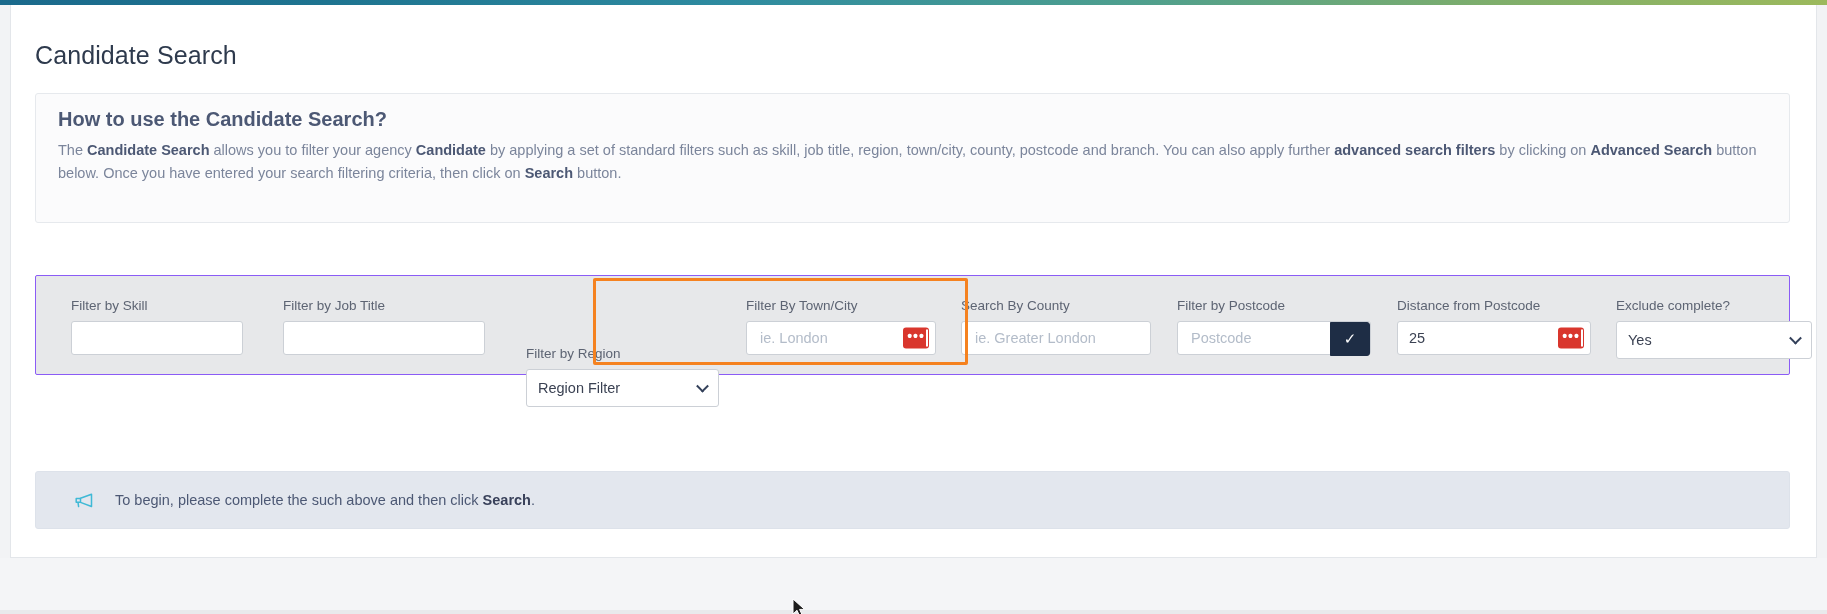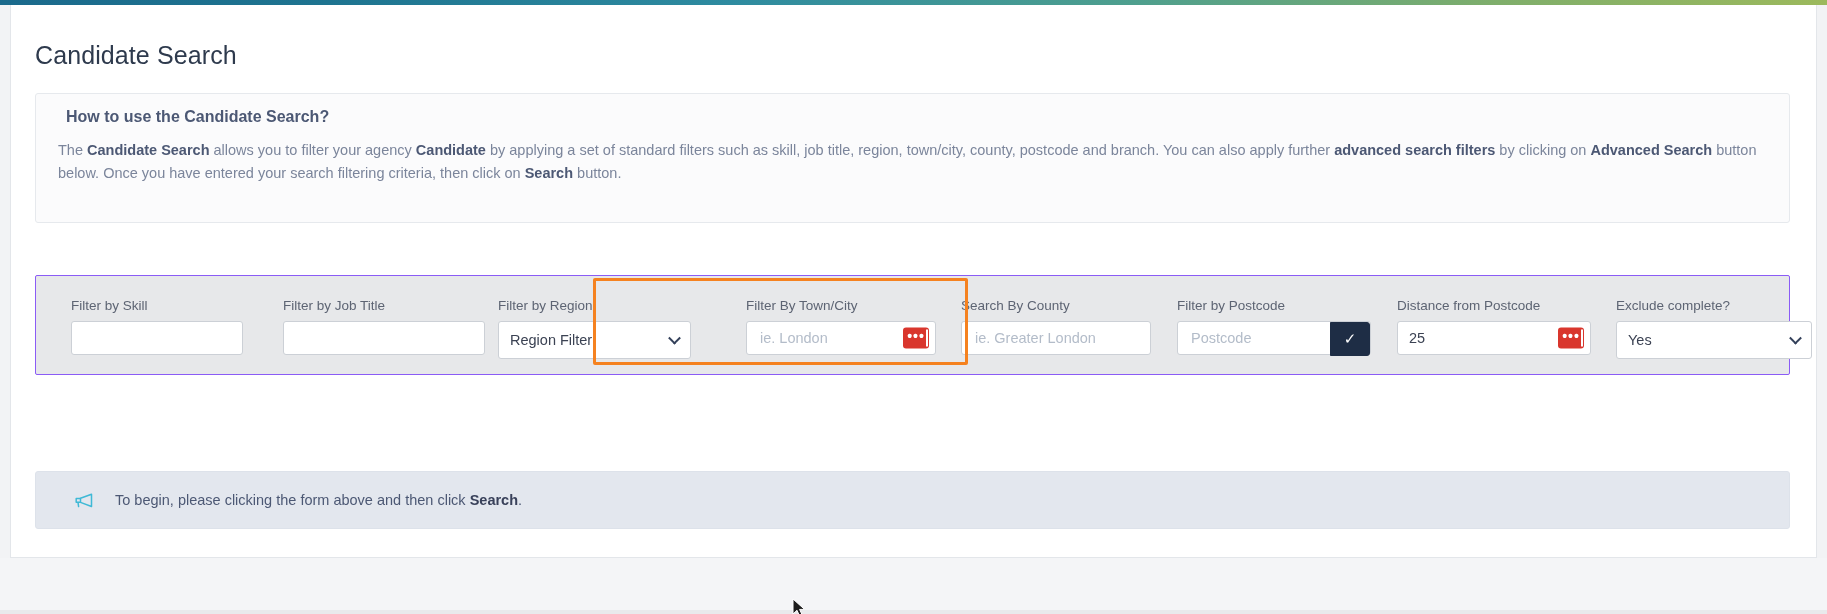--- a/index.html
+++ b/index.html
@@ -46,22 +46,22 @@
   .help-panel {
     position: absolute;
     top: 88px; left: 24px;
     width: 1755px; height: 130px;
     background: #fbfbfc;
     border: 1px solid #e6e9ed;
     border-radius: 3px;
   }
   .help-heading {
     position: absolute;
-    top: 14px; left: 30px;
-    font-size: 16px;
+    top: 14px; left: 22px;
+    font-size: 20px;
     font-weight: 700;
     color: #4c5874;
   }
   .help-body {
     position: absolute;
     top: 45px; left: 22px;
     width: 1710px;
     font-size: 14.5px;
     line-height: 23px;
     color: #7b859b;
@@ -297,21 +297,21 @@
           <div class="field-input">
             <span class="ph"></span>
           </div>
         </div>
         <div class="field" style="left: 247px; width: 202px;">
           <span class="field-label">Filter by Job Title</span>
           <div class="field-input">
             <span class="ph"></span>
           </div>
         </div>
-        <div class="field" style="left: 462px; width: 193px;">
+        <div class="field" style="left: 490px; width: 193px; margin-top: 48px;">
           <span class="field-label">Filter by Region</span>
           <div class="field-select">
             <span class="sel-text">Region Filter</span>
             <span class="caret"></span>
           </div>
         </div>
         <div class="field" style="left: 710px; width: 190px;">
           <span class="field-label">Filter By Town/City</span>
           <div class="field-input">
             <span class="ph">ie. London</span>
@@ -350,21 +350,21 @@
 
     <div class="alert">
       <span class="alert-icon">
         <svg width="19" height="15" viewBox="0 0 19 15" fill="none" aria-hidden="true">
           <path d="M17.5 1.2 L6.5 5.3 L6.5 9.4 L17.5 13.5 Z" stroke="#3fb9d6" stroke-width="1.5" fill="none" stroke-linejoin="round"></path>
           <path d="M6.5 5.4 L2.2 5.4 L2.2 9.3 L6.5 9.3" stroke="#3fb9d6" stroke-width="1.5" fill="none" stroke-linejoin="round"></path>
           <path d="M4.0 9.4 L4.6 13.6" stroke="#3fb9d6" stroke-width="1.5" stroke-linecap="round"></path>
         </svg>
       </span>
       <span class="alert-text">
-        <span>To begin, please clicking the form above and then click </span><b>Search</b><span>.</span>
+        <span>To begin, please complete the such above and then click </span><b>Search</b><span>.</span>
       </span>
     </div>
 
   </div>
 
   <div class="highlight-box"></div>
 
   <div class="bottom-strip"></div>
   <div class="bottom-line"></div>
 

